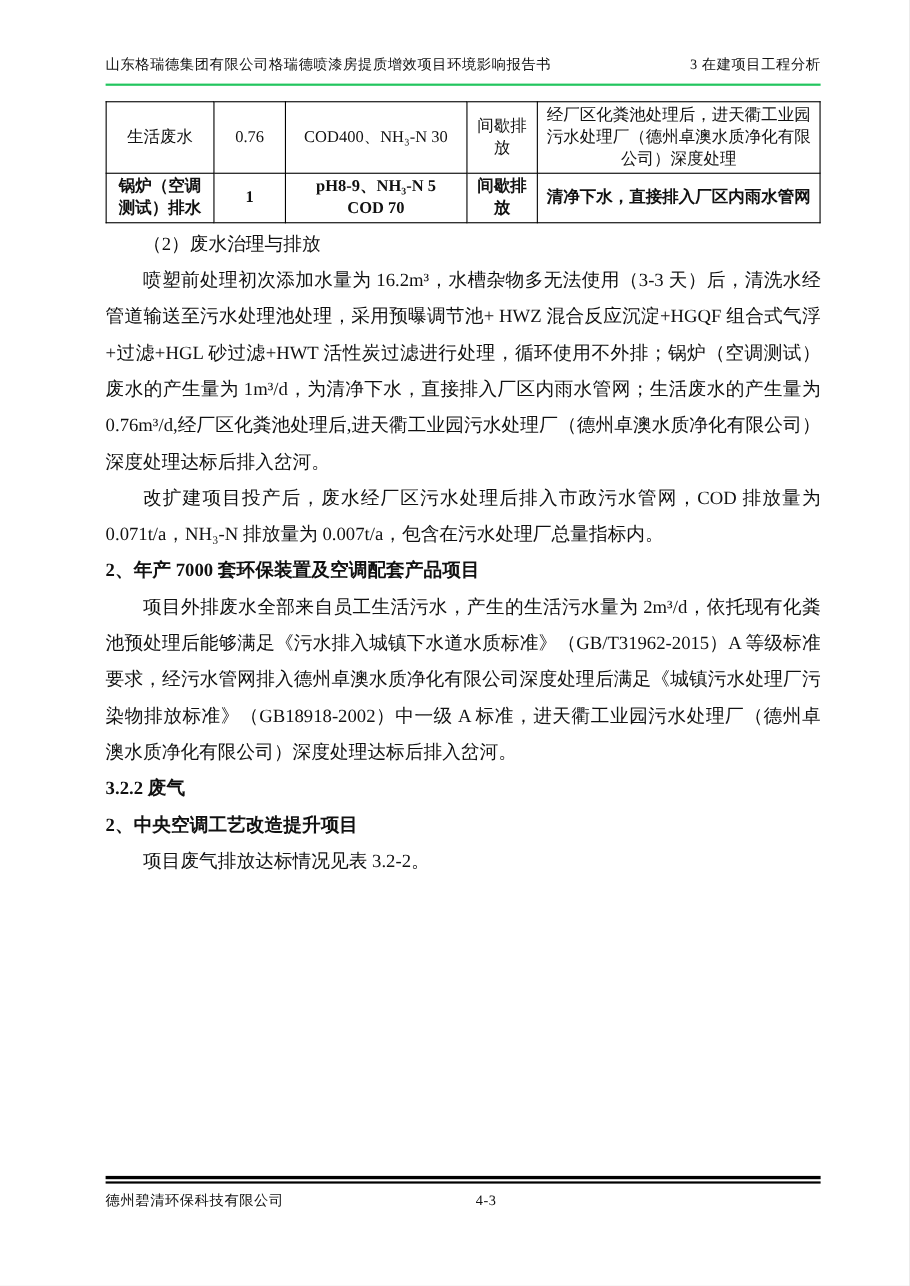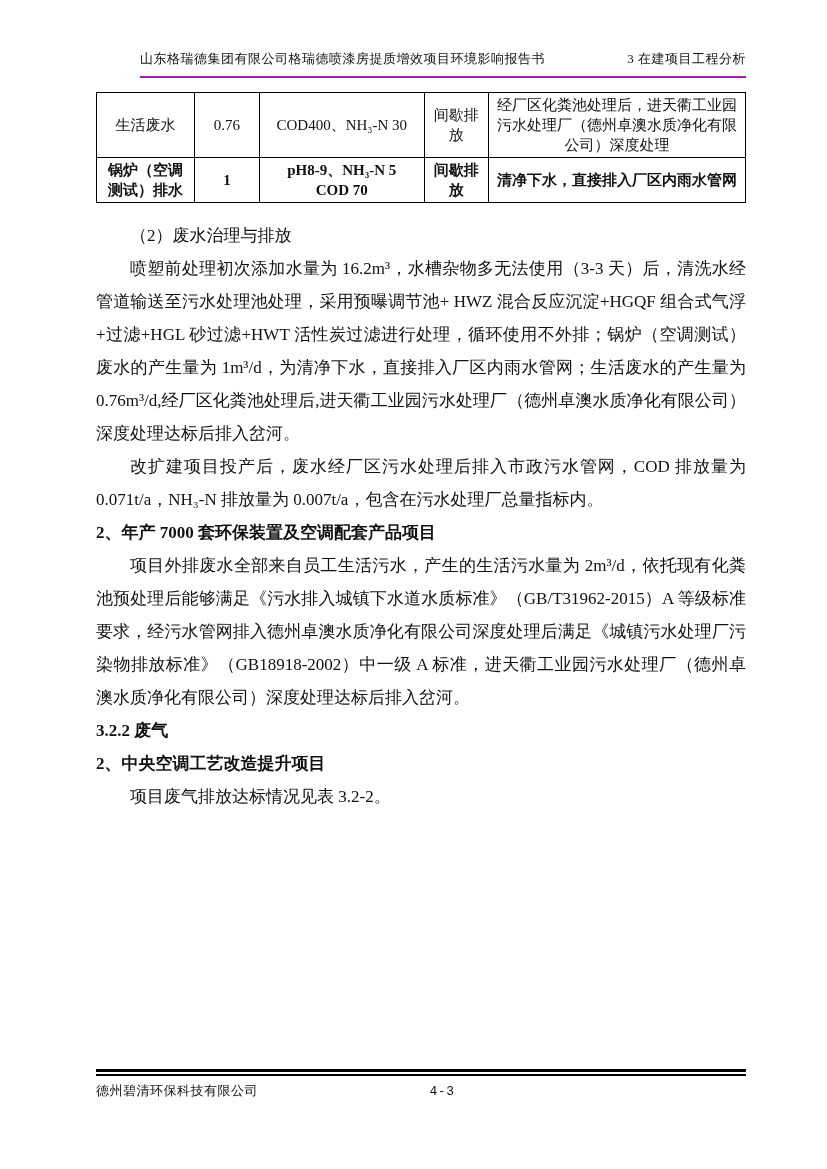--- a/index.html
+++ b/index.html
@@ -21,22 +21,21 @@
     width: 650px;
   }
   
   .doc-header {
     display: flex;
     justify-content: space-between;
     align-items: flex-end;
     font-size: 13px;
     letter-spacing: 0.5px;
     padding-bottom: 8px;
-    border-bottom: 2px solid #a21caf;
-    margin-left: 44px;
+    border-bottom: 2px solid #22c55e;
   }
   
   .wastewater-table {
     width: 100%;
     margin-top: 14px;
     border-collapse: collapse;
     table-layout: fixed;
     font-size: 15px;
     line-height: 20px;
     text-align: center;
@@ -45,21 +44,21 @@
     border: 1px solid #000;
     padding: 2px 4px;
     vertical-align: middle;
     white-space: pre-line;
     overflow: hidden;
   }
   .row-1 { height: 60px; }
   .row-2 { height: 40px; font-weight: bold; }
   
   .doc-body {
-    margin-top: 16px;
+    margin-top: 2px;
     font-size: 17px;
     line-height: 33px;
     text-align: justify;
     text-justify: inter-ideograph;
   }
   .doc-body p { margin: 0; }
   .para { text-indent: 2em; }
   .sub-item { text-indent: 2em; }
   .heading { font-weight: bold; text-indent: 0; }
   
@@ -70,21 +69,20 @@
     top: 1069px;
   }
   .footer-rule-thick { height: 3px; background: #000; }
   .footer-rule-thin { height: 1.5px; background: #000; margin-top: 2px; }
   .footer-row {
     display: flex;
     align-items: baseline;
     margin-top: 6px;
     font-size: 13px;
     letter-spacing: 0.5px;
-    font-family: Liberation Mono, monospace;
   }
   .footer-company { flex: 1; text-align: left; }
   .footer-page { flex: 0 0 auto; margin-left: 42px; }
   .footer-spacer { flex: 1; }
 </style>
 </head>
 <body>
 
 <div class="page">
   <div class="content">

